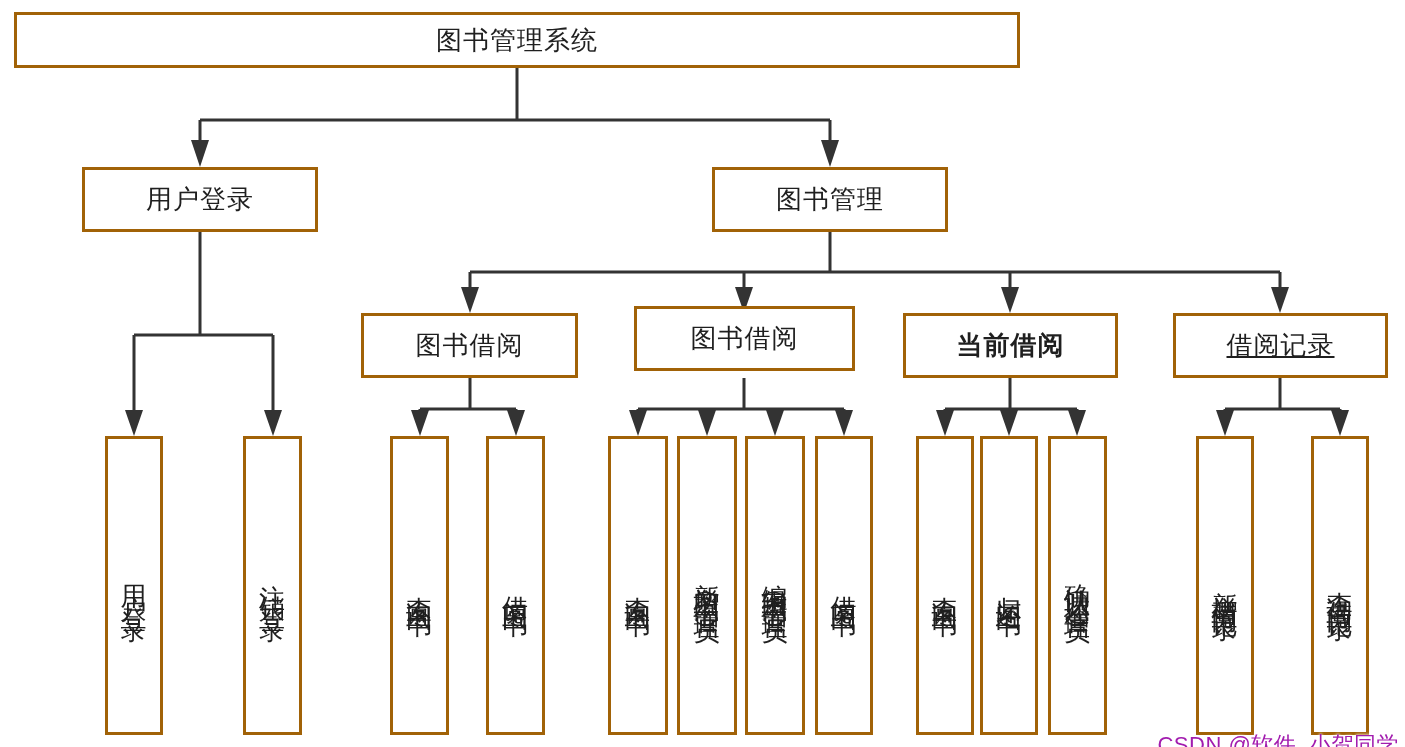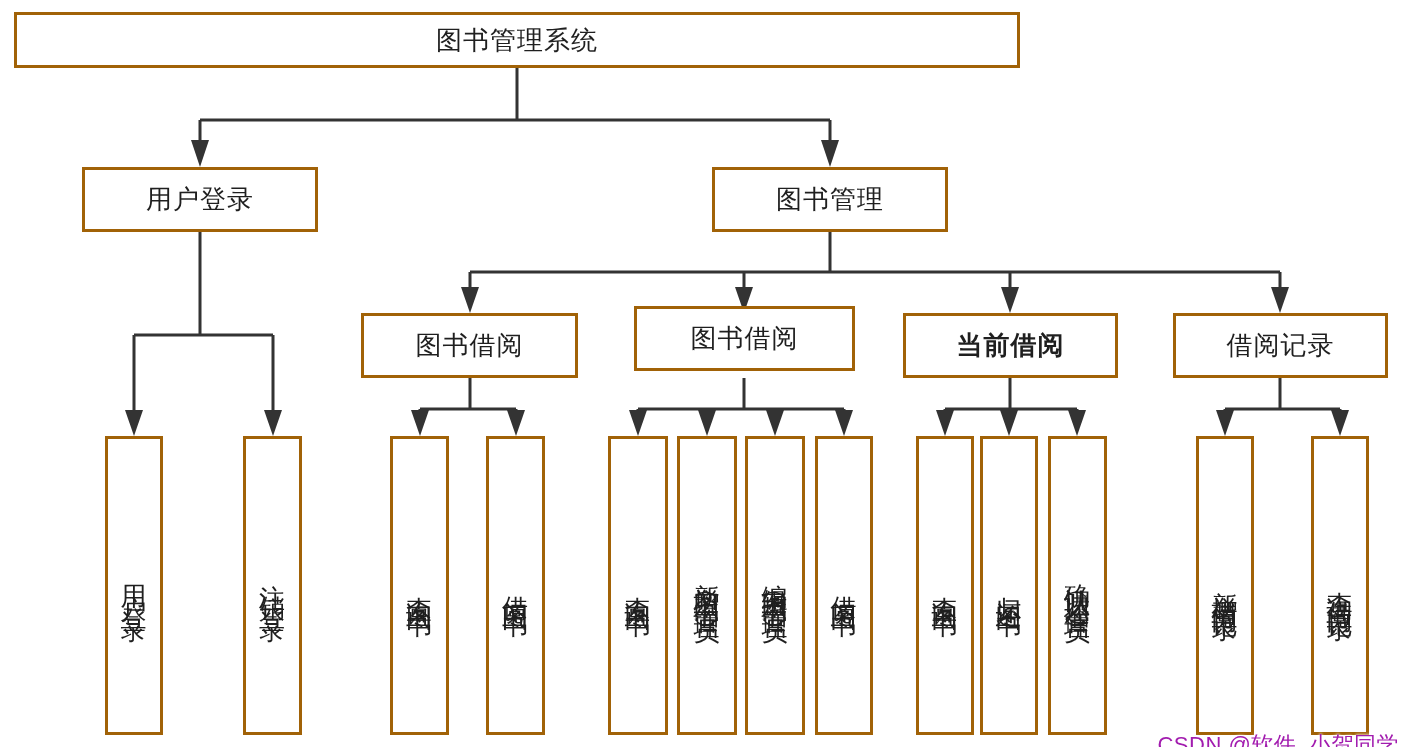--- a/index.html
+++ b/index.html
@@ -40,21 +40,21 @@
     line-height: 1;
   }
   .vbox.loose span { letter-spacing: 11px; }
   
   #n-root   { left: 14px;   top: 12px;  width: 1006px; height: 56px; }
   #n-login  { left: 82px;   top: 167px; width: 236px;  height: 65px; }
   #n-mgmt   { left: 712px;  top: 167px; width: 236px;  height: 65px; align-items: center; }
   #n-rec    { left: 361px;  top: 313px; width: 217px;  height: 65px; }
   #n-borrow { left: 634px;  top: 306px; width: 221px;  height: 65px; }
   #n-cur    { left: 903px;  top: 313px; width: 215px;  height: 65px; font-weight: bold; }
-  #n-recd   { left: 1173px; top: 313px; width: 215px;  height: 65px; }
+  #n-recd   { left: 1173px; top: 313px; width: 215px;  height: 65px; text-decoration: underline; }
   .leaf { top: 436px; height: 299px; }
   #l-1  { left: 105px;  width: 58px; }
   #l-2  { left: 243px;  width: 59px; }
   #l-3  { left: 390px;  width: 59px; }
   #l-4  { left: 486px;  width: 59px; }
   #l-5  { left: 608px;  width: 60px; }
   #l-6  { left: 677px;  width: 60px; }
   #l-7  { left: 745px;  width: 60px; }
   #l-8  { left: 815px;  width: 58px; }
   #l-9  { left: 916px;  width: 58px; }

